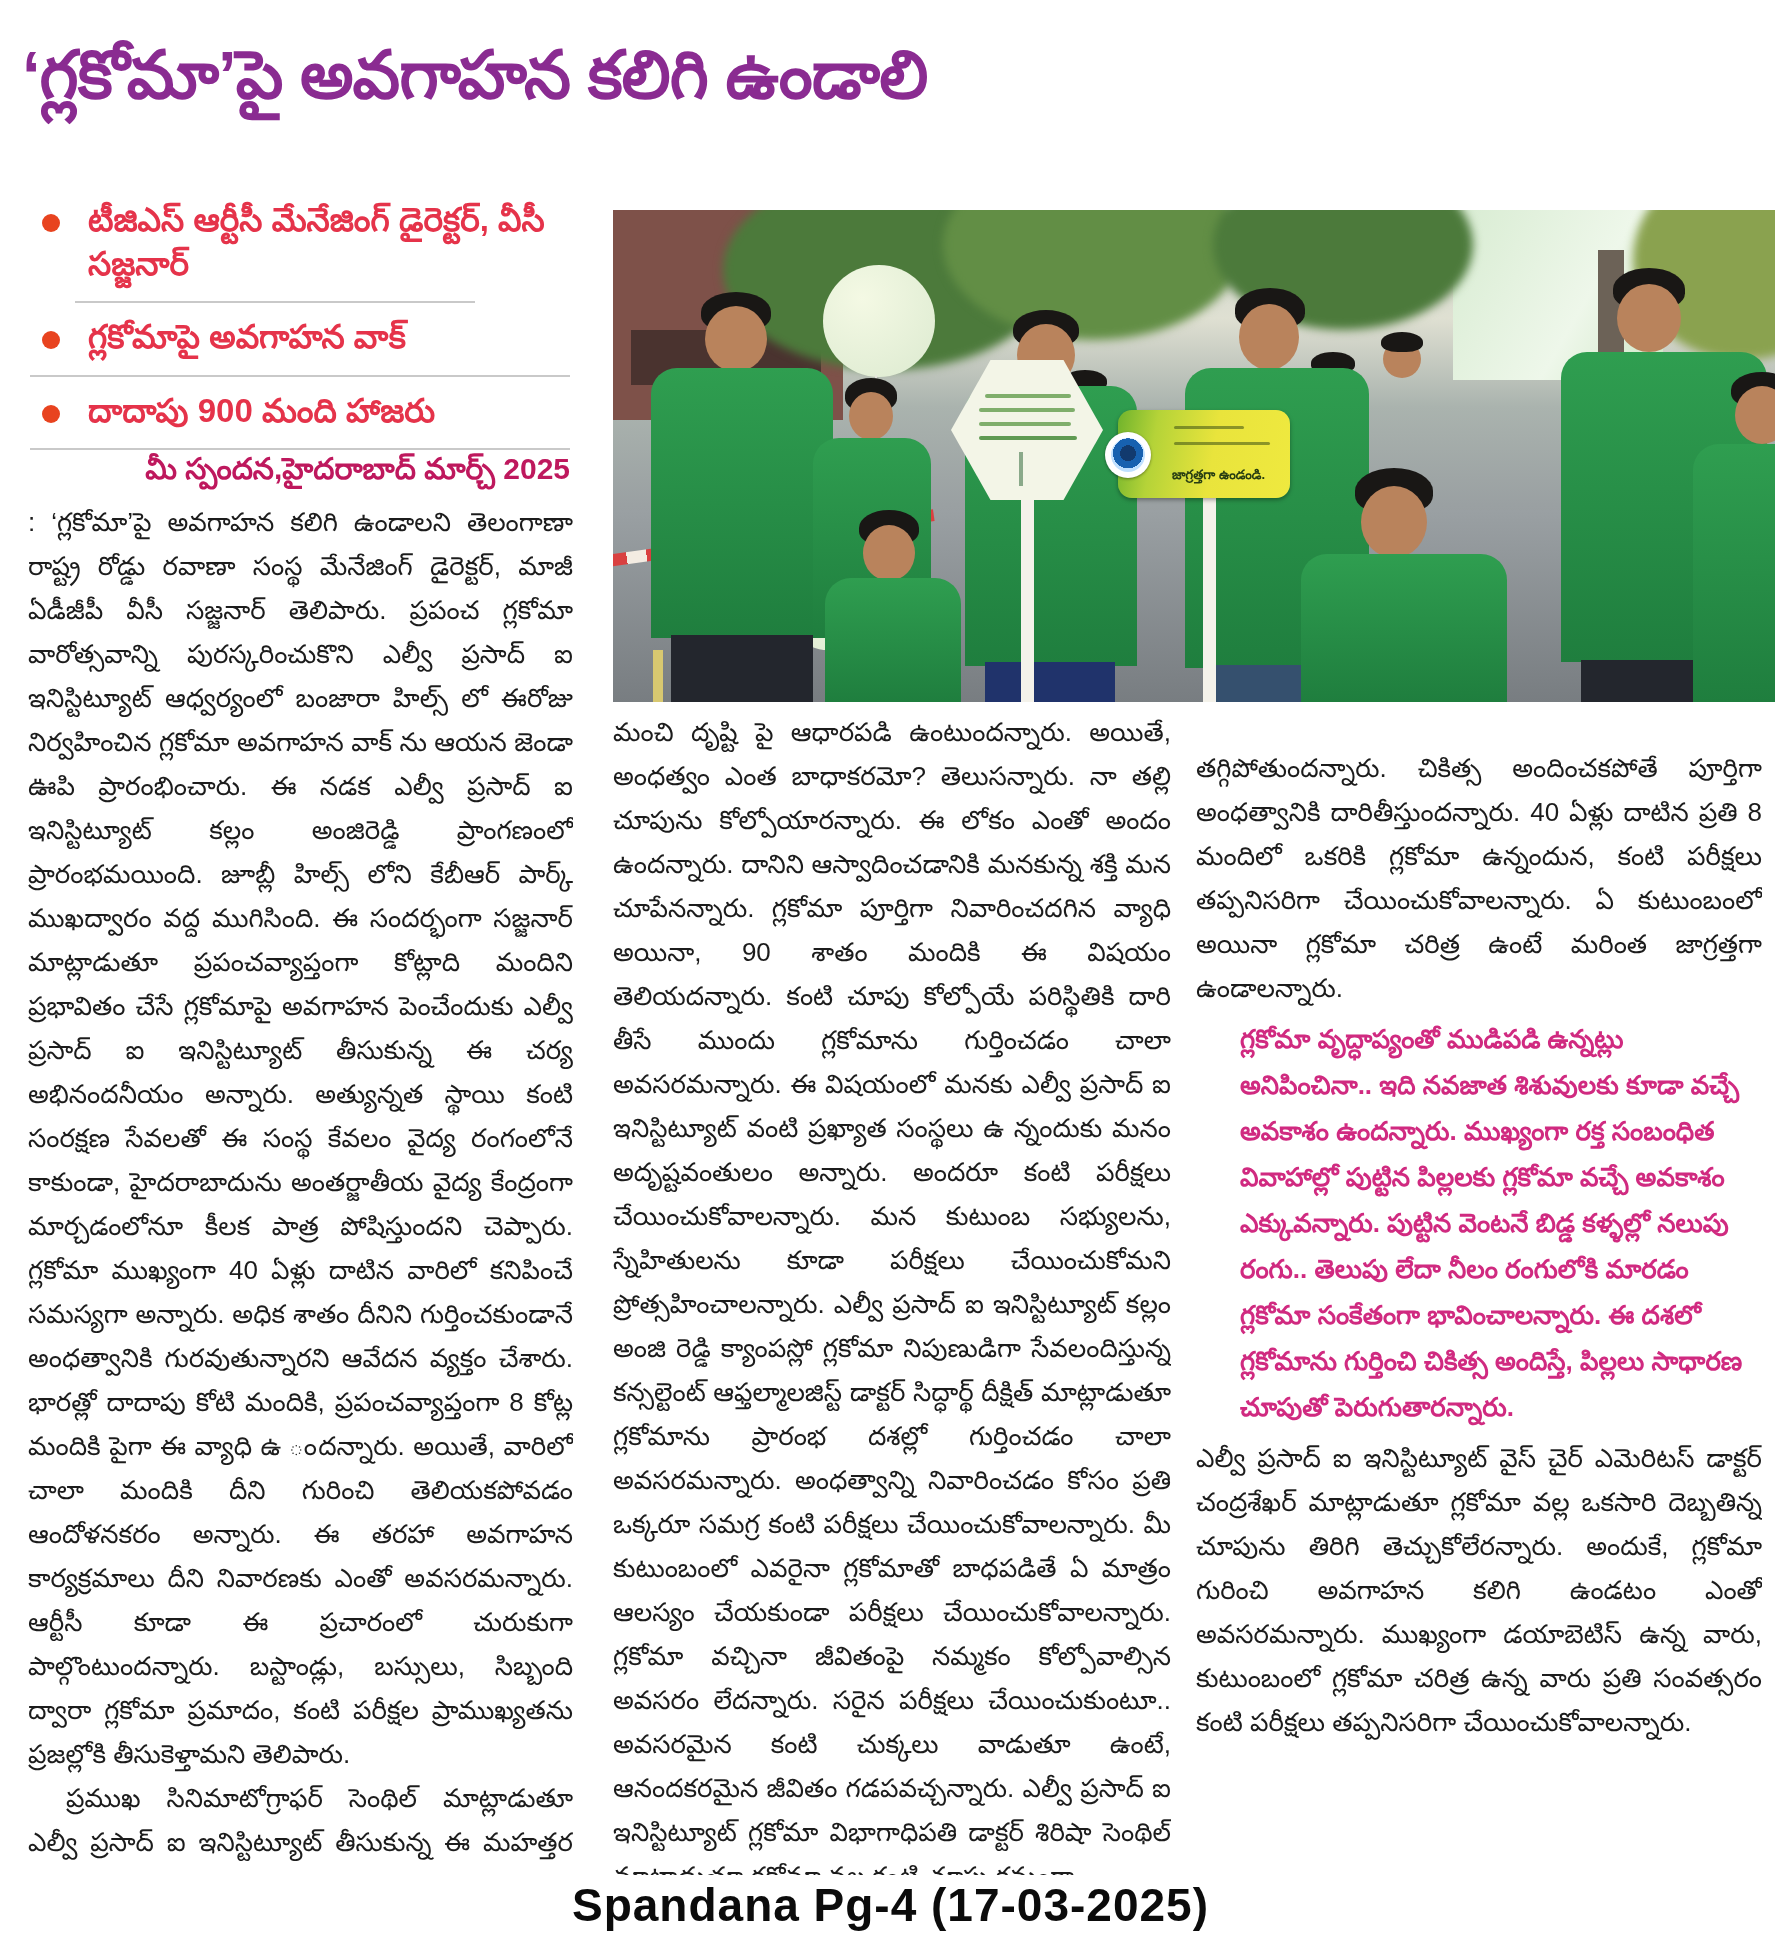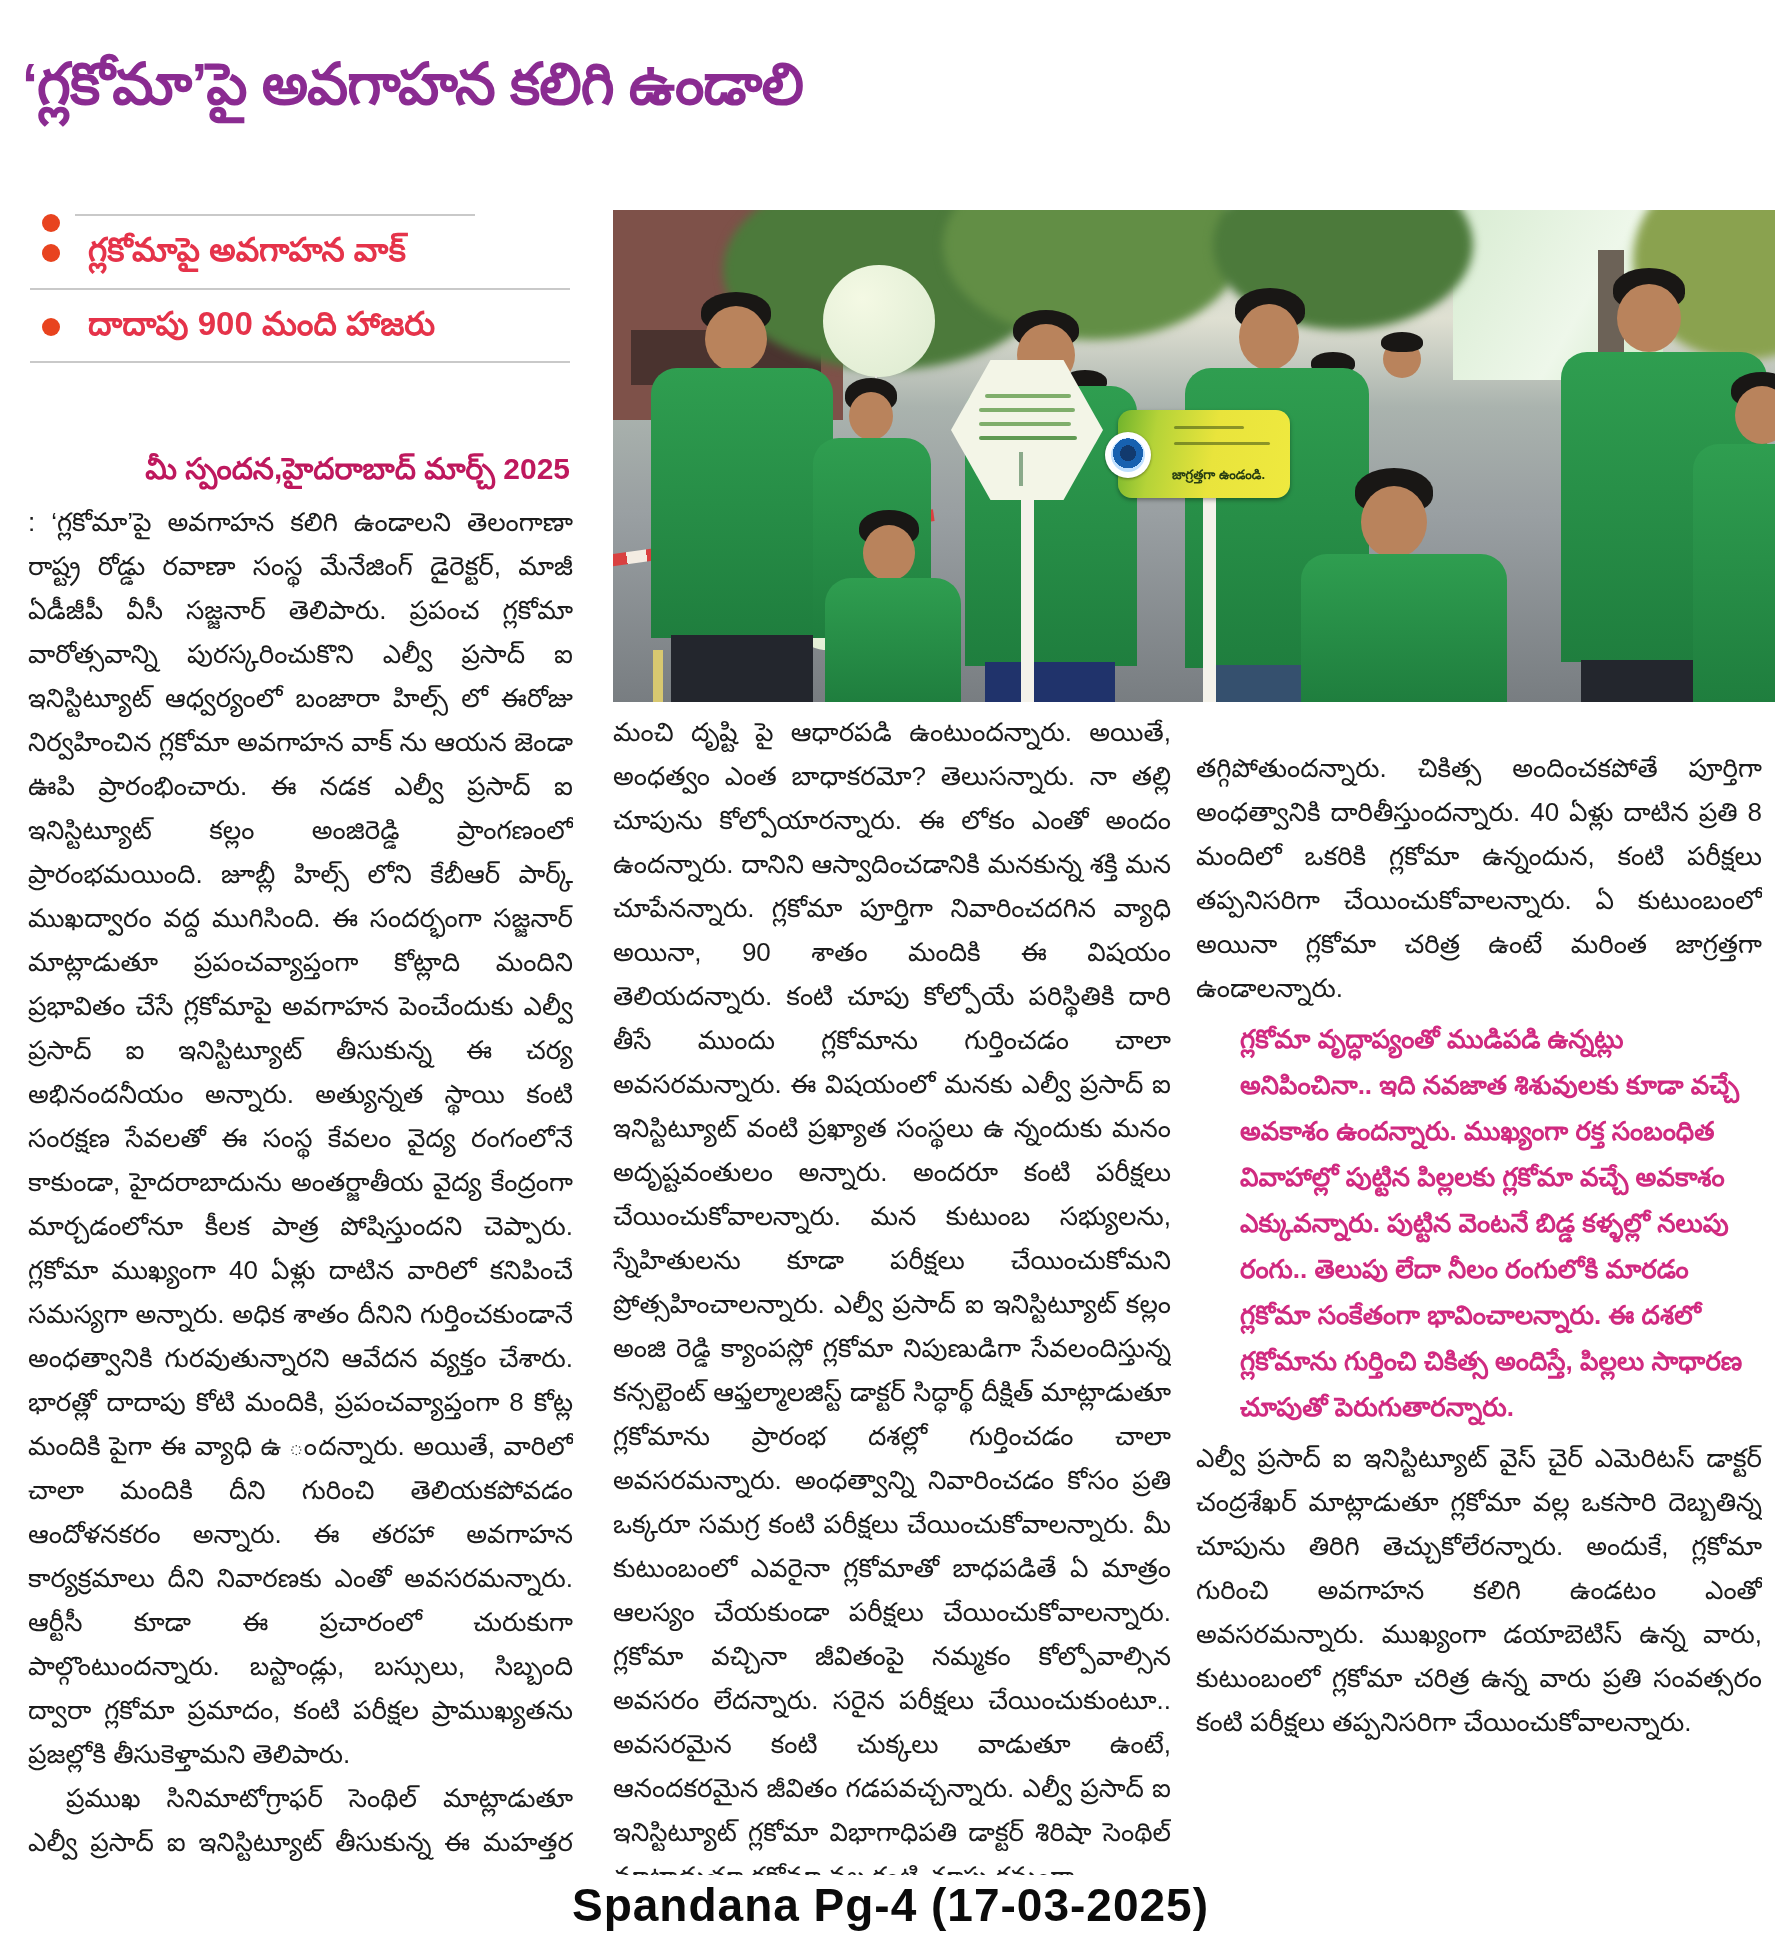--- a/index.html
+++ b/index.html
@@ -1,21 +1,21 @@
 <!DOCTYPE html>
 <html><head>
 <meta charset="utf-8">
 <style>
   html,body{margin:0;padding:0;background:#ffffff;}
   .page{position:relative;width:1781px;height:1937px;background:#ffffff;overflow:hidden;
         font-family:"Liberation Sans",sans-serif;}
 
   
-  .headline{position:absolute;left:22px;top:9px;width:1740px;height:150px;
-    font-size:58px;font-weight:800;color:#8A2B91;letter-spacing:-1px;
+  .headline{position:absolute;left:22px;top:0px;width:1740px;height:150px;
+    font-size:67px;font-weight:800;color:#8A2B91;letter-spacing:-1px;
     white-space:nowrap;overflow:hidden;line-height:150px;}
 
   
   .bullets{position:absolute;left:30px;top:188px;width:540px;}
   .bullet{position:relative;padding:10px 0 14px 58px;
     color:#E5334A;font-weight:bold;font-size:33px;line-height:1.32;}
   .bullet .dot{position:absolute;left:12px;top:26px;width:18px;height:18px;border-radius:50%;
     background:#E8431F;}
   .divider{height:2px;background:#c9c9c9;margin:2px 0 2px 0;}
   .divider.short{margin-left:45px;width:400px;}
@@ -76,20 +76,21 @@
 </head>
 <body>
 
 <div class="page">
 
   <div class="headline">‘గ్లకోమా’పై అవగాహన కలిగి ఉండాలి</div>
 
   <div class="bullets">
     <div class="bullet">
       <span class="dot"></span>
+      <span>టీజిఎస్ ఆర్టీసీ మేనేజింగ్ డైరెక్టర్, వీసీ సజ్జనార్</span>
     </div>
     <div class="divider short"></div>
     <div class="bullet">
       <span class="dot"></span>
       <span>గ్లకోమాపై అవగాహన వాక్</span>
     </div>
     <div class="divider"></div>
     <div class="bullet">
       <span class="dot"></span>
       <span>దాదాపు 900 మంది హాజరు</span>

